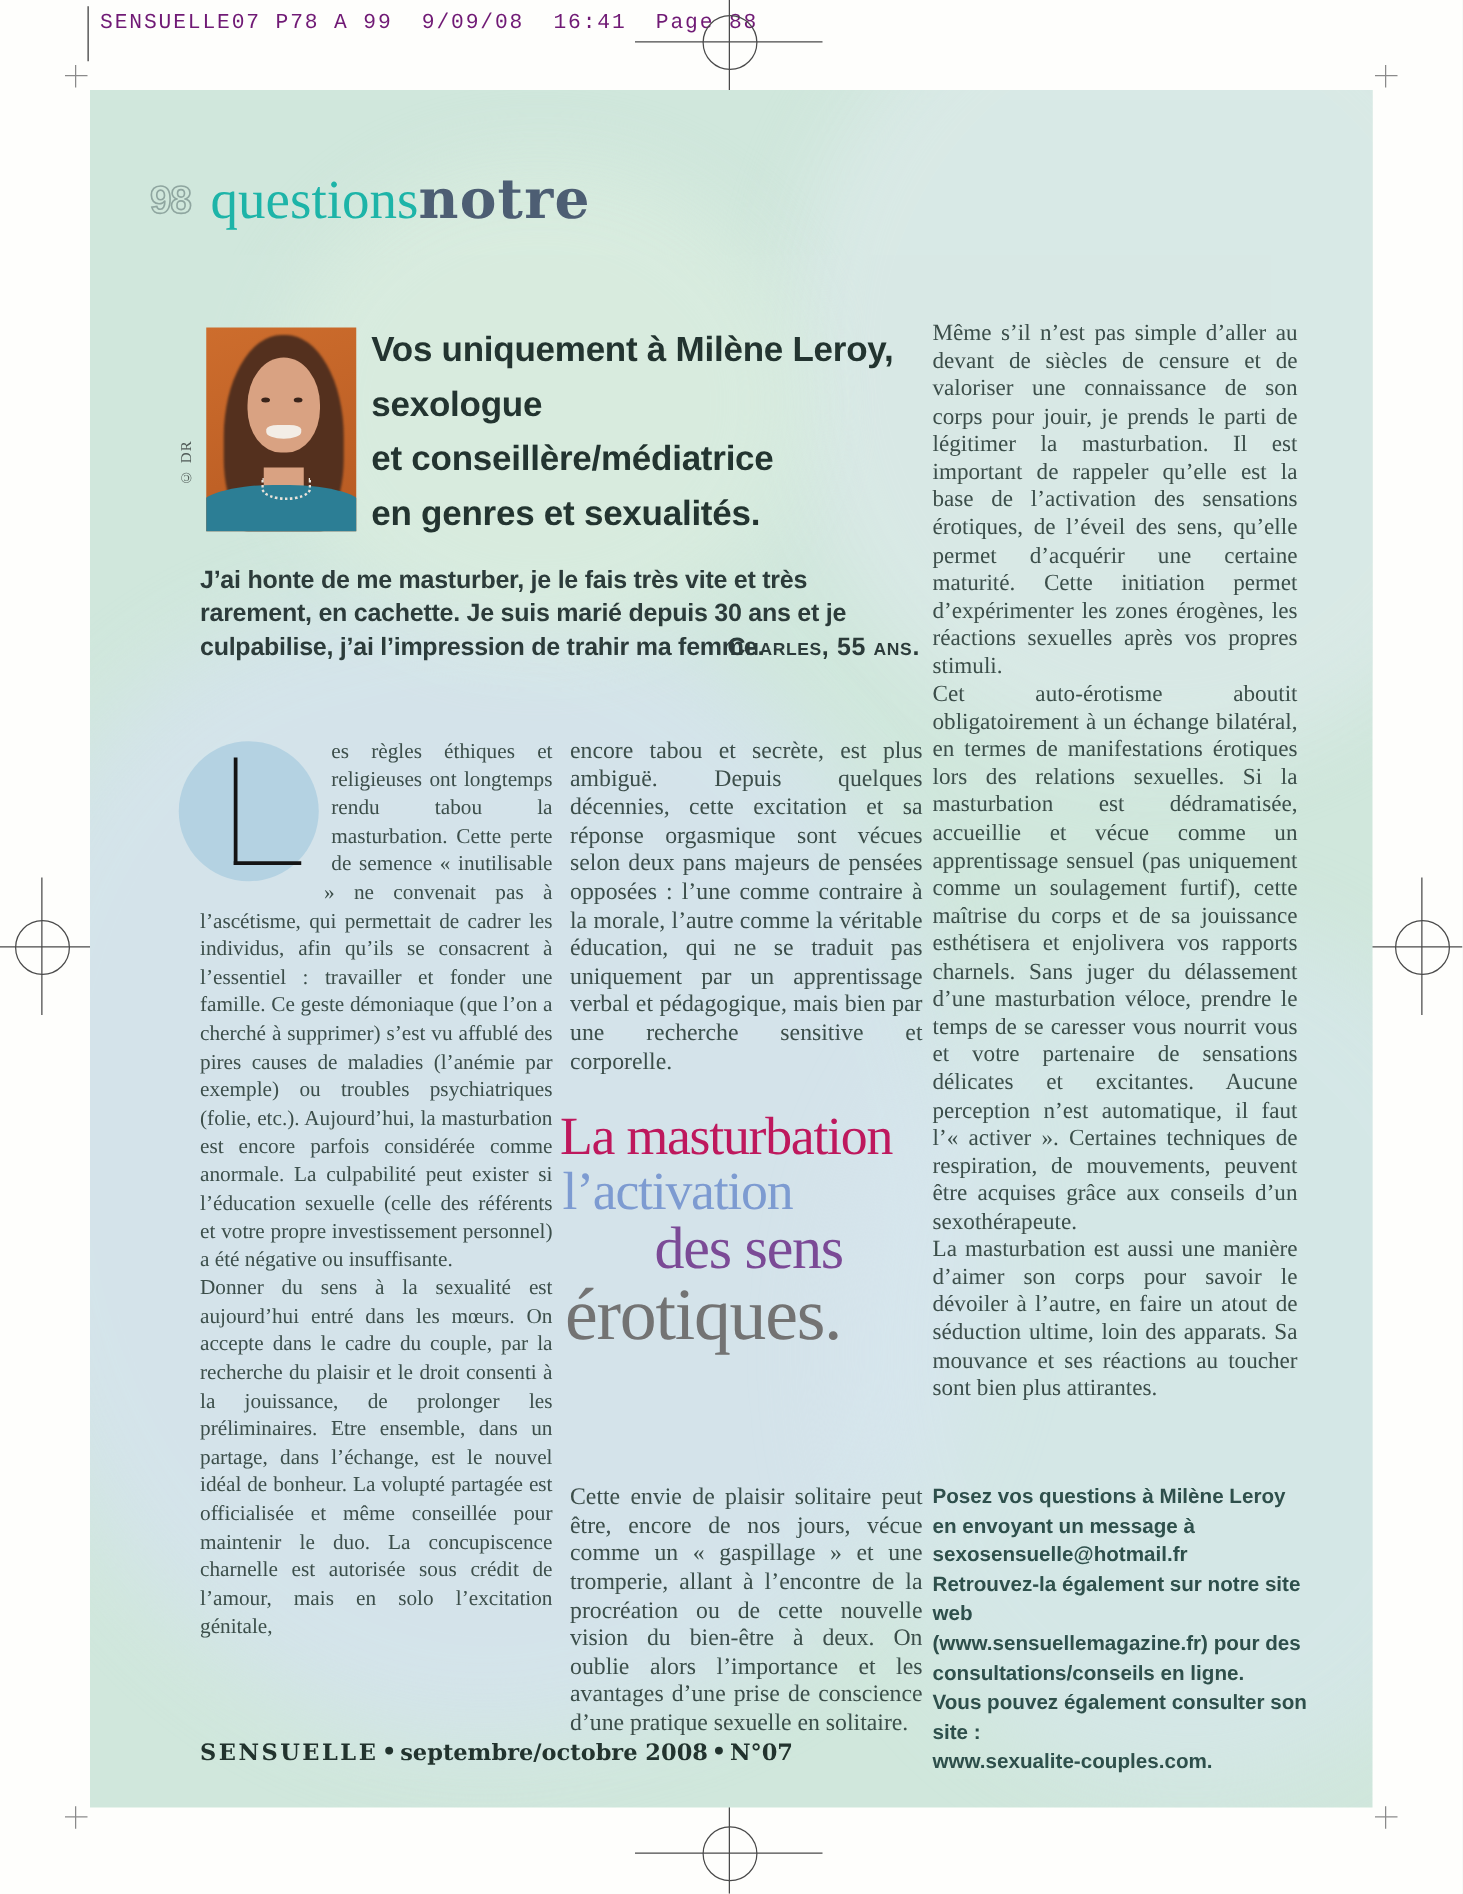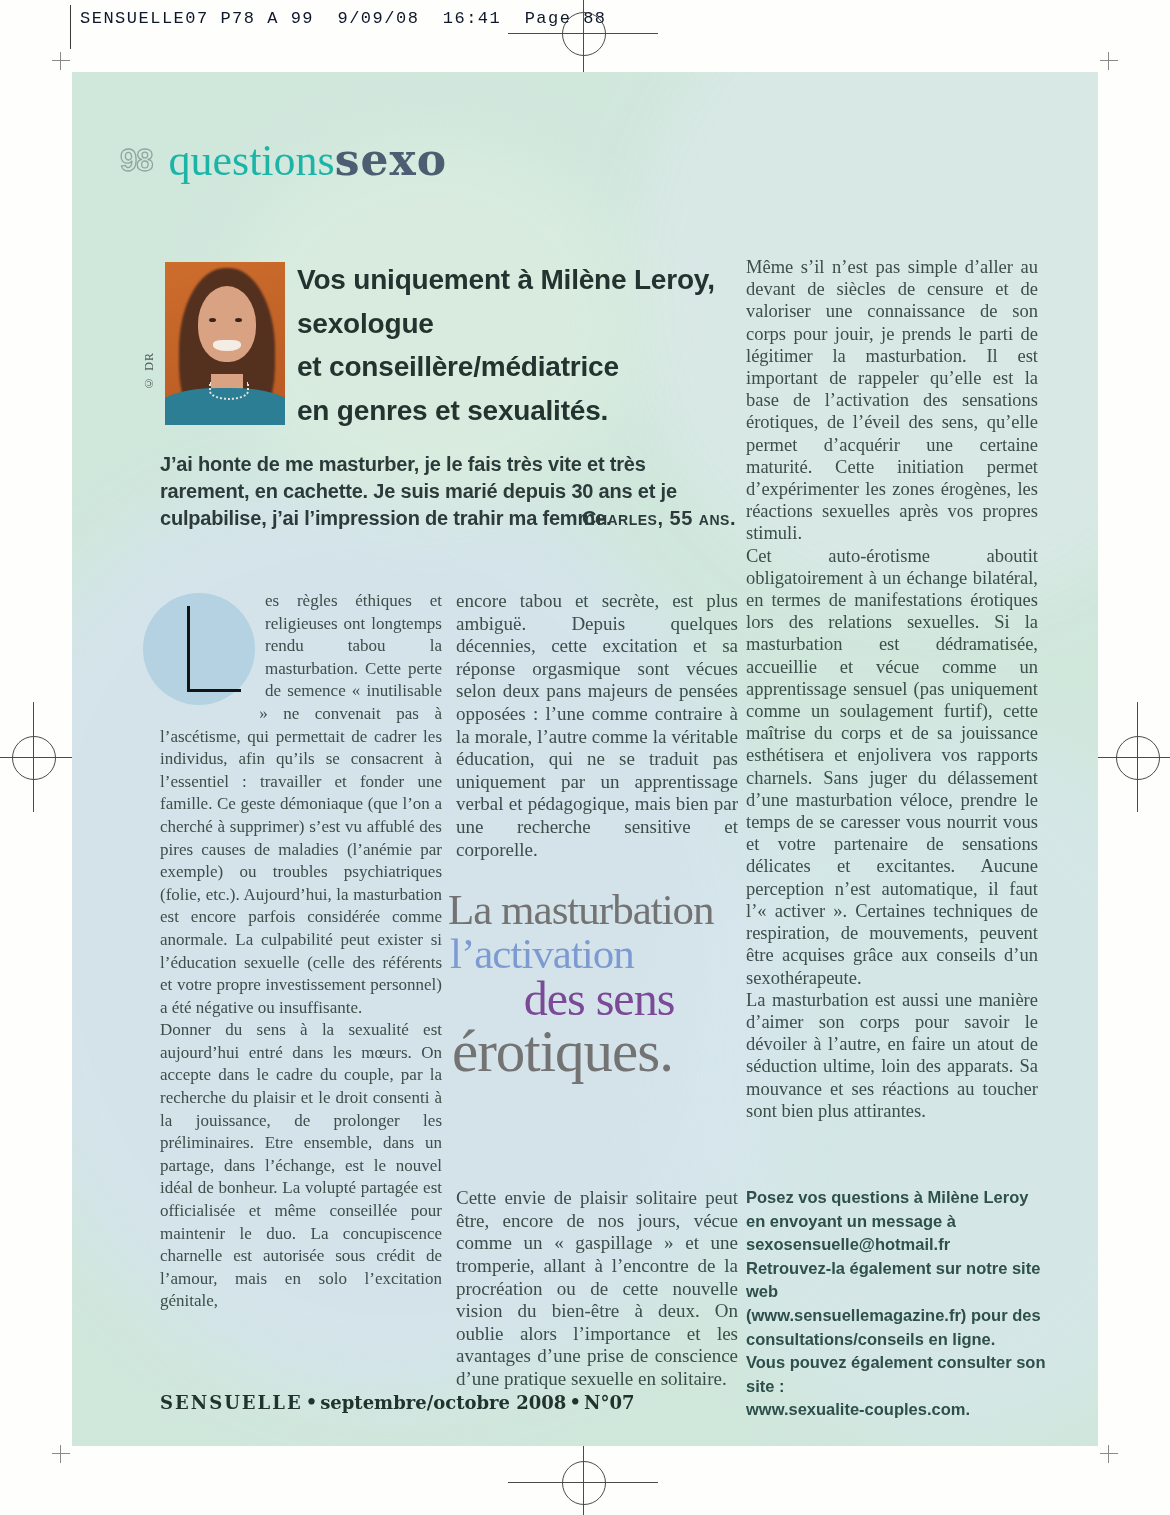--- a/index.html
+++ b/index.html
@@ -1,21 +1,21 @@
 <!DOCTYPE html>
 <html><head>
 <meta charset="utf-8">
 <style>
   html,body{margin:0;padding:0;background:#ffffff;}
   .page{position:relative;width:1170px;height:1515px;background:#fefefc;overflow:hidden;
         font-family:"Liberation Sans",sans-serif;}
 
   
   .slug{position:absolute;left:80px;top:9px;font-family:"Liberation Mono","DejaVu Sans Mono",monospace;
-        font-size:17px;color:#0f172a;letter-spacing:1.5px;white-space:pre;}
+        font-size:17px;color:#701a75;letter-spacing:1.5px;white-space:pre;}
   .slug-vline{position:absolute;left:70px;top:5px;width:1px;height:44px;background:#3a3a3a;}
   .regmark{position:absolute;}
   .rm-c{position:absolute;border:1px solid #4a4a4a;border-radius:50%;width:42px;height:42px;left:54px;top:34px;}
   .rm-h{position:absolute;left:0;top:55px;width:150px;height:1px;background:#4a4a4a;}
   .rm-v{position:absolute;left:75px;top:0;width:1px;height:110px;background:#4a4a4a;}
   .tick{position:absolute;width:18px;height:18px;}
   .tick::before{content:"";position:absolute;left:0;top:8px;width:18px;height:1px;background:#8a8a8a;}
   .tick::after{content:"";position:absolute;left:8px;top:0;width:1px;height:18px;background:#8a8a8a;}
 
   
@@ -119,21 +119,21 @@
   <div class="tick" style="left:1100px;top:1445px;"></div>
 
   <div class="sheet">
     <div class="wm wm1"></div>
     <div class="wm wm2"></div>
     <div class="wm wm3"></div>
     <div class="wm wm4"></div>
   </div>
 
   <div class="hdr">
-    <span class="hdr-num">98</span><span class="hdr-light">questions</span><span class="hdr-bold">sexo</span>
+    <span class="hdr-num">98</span><span class="hdr-light">questions</span><span class="hdr-bold">notre</span>
   </div>
 
   <div class="photo">
     <div class="ph-hair"></div>
     <div class="ph-face"></div>
     <div class="ph-eye l"></div>
     <div class="ph-eye r"></div>
     <div class="ph-smile"></div>
     <div class="ph-neck"></div>
     <div class="ph-shoulder"></div>
@@ -163,21 +163,21 @@
     </p>
     <p>Donner du sens à la sexualité est aujourd’hui entré dans les mœurs. On accepte dans le cadre du couple, par la recherche du plaisir et le droit consenti à la jouissance, de prolonger les préliminaires. Etre ensemble, dans un partage, dans l’échange, est le nouvel idéal de bonheur. La volupté partagée est officialisée et même conseillée pour maintenir le duo. La concupiscence charnelle est autorisée sous crédit de l’amour, mais en solo l’excitation génitale,</p>
   </div>
 
   <div class="col c2">
     <p>encore tabou et secrète, est plus ambiguë. Depuis quelques décennies, cette excitation et sa réponse orgasmique sont vécues selon deux pans majeurs de pensées opposées : l’une comme contraire à la morale, l’autre comme la véritable éducation, qui ne se traduit pas uniquement par un apprentissage verbal et pédagogique, mais bien par une recherche sensitive et corporelle.</p>
     <p class="p2">Cette envie de plaisir solitaire peut être, encore de nos jours, vécue comme un « gaspillage » et une tromperie, allant à l’encontre de la procréation ou de cette nouvelle vision du bien-être à deux. On oublie alors l’importance et les avantages d’une prise de conscience d’une pratique sexuelle en solitaire.</p>
   </div>
 
   <div class="pq">
-    <div class="pq1" style="color: #737373;">La masturbation</div>
+    <div class="pq1" style="color: #be185d;">La masturbation</div>
     <div class="pq3" style="color: rgb(125, 155, 209);">l’activation</div>
     <div class="pq4" style="color: rgb(123, 74, 150);">des sens</div>
     <div class="pq5" style="color: #737373;">érotiques.</div>
   </div>
 
   <div class="col c3">
     <p>Même s’il n’est pas simple d’aller au devant de siècles de censure et de valoriser une connaissance de son corps pour jouir, je prends le parti de légitimer la masturbation. Il est important de rappeler qu’elle est la base de l’activation des sensations érotiques, de l’éveil des sens, qu’elle permet d’acquérir une certaine maturité. Cette initiation permet d’expérimenter les zones érogènes, les réactions sexuelles après vos propres stimuli.</p>
     <p>Cet auto-érotisme aboutit obligatoirement à un échange bilatéral, en termes de manifestations érotiques lors des relations sexuelles. Si la masturbation est dédramatisée, accueillie et vécue comme un apprentissage sensuel (pas uniquement comme un soulagement furtif), cette maîtrise du corps et de sa jouissance esthétisera et enjolivera vos rapports charnels. Sans juger du délassement d’une masturbation véloce, prendre le temps de se caresser vous nourrit vous et votre partenaire de sensations délicates et excitantes. Aucune perception n’est automatique, il faut l’« activer ». Certaines techniques de respiration, de mouvements, peuvent être acquises grâce aux conseils d’un sexothérapeute.</p>
     <p>La masturbation est aussi une manière d’aimer son corps pour savoir le dévoiler à l’autre, en faire un atout de séduction ultime, loin des apparats. Sa mouvance et ses réactions au toucher sont bien plus attirantes.</p>
   </div>

